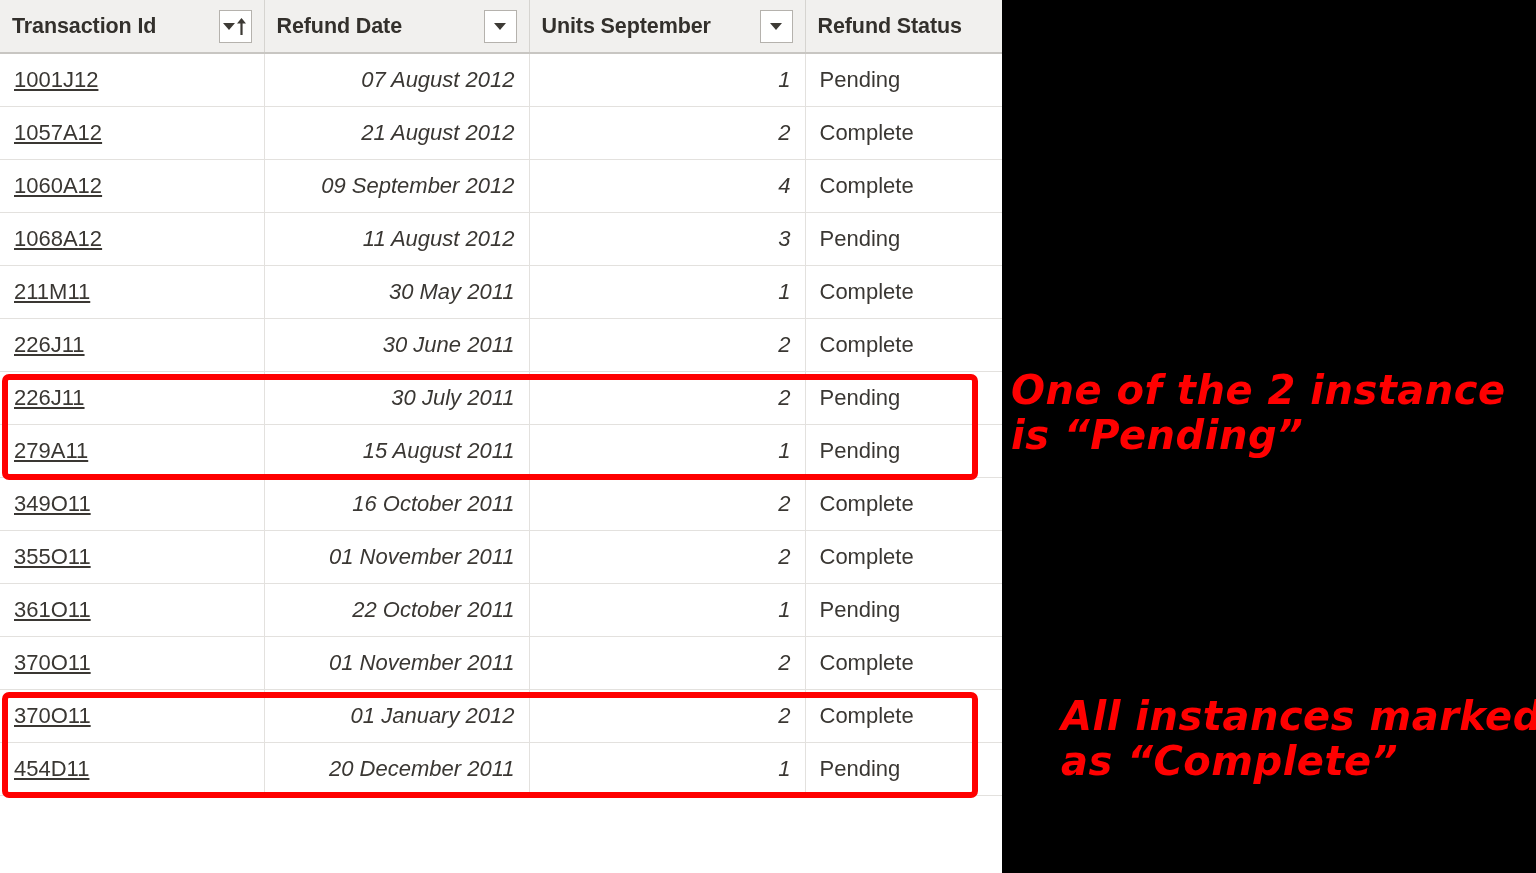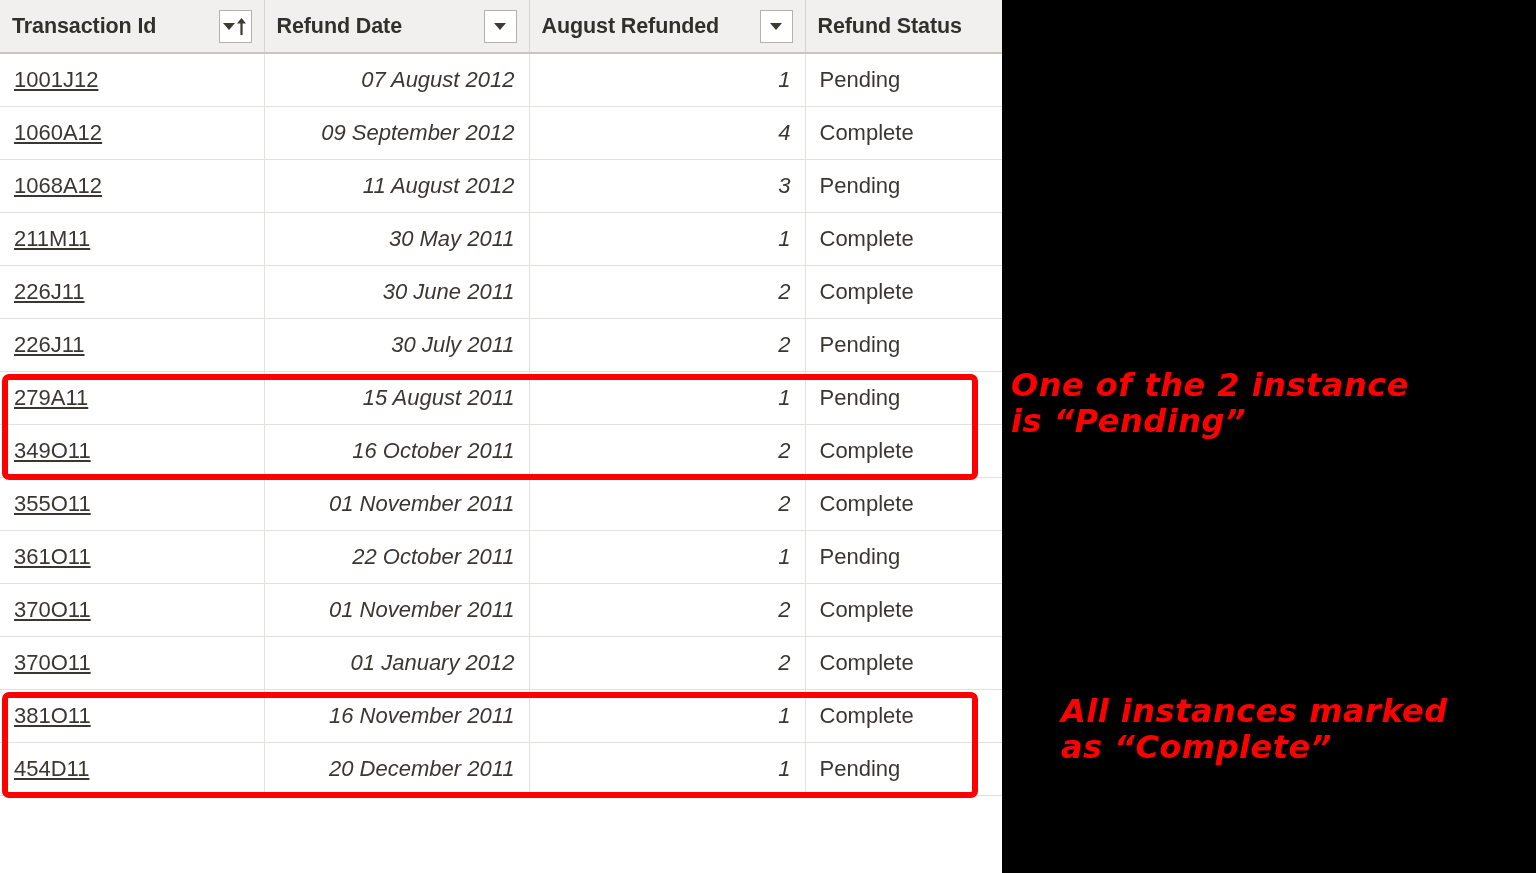--- a/index.html
+++ b/index.html
@@ -122,21 +122,21 @@
   #red-box-1 { left: 2px; top: 374px; width: 976px; height: 106px; }
   #red-box-2 { left: 2px; top: 692px; width: 976px; height: 106px; }
 
   
   .callout {
     position: absolute;
     color: #ff0000;
     font-family: "DejaVu Sans", sans-serif;
     font-weight: bold;
     font-style: italic;
-    font-size: 32px;
+    font-size: 40px;
     line-height: 1.12;
     letter-spacing: 0.5px;
     white-space: pre-line;
   }
   #callout-1 { left: 1011px; top: 368px; width: 520px; }
   #callout-2 { left: 1061px; top: 694px; width: 525px; }
 </style>
 </head>
 <body>
 
@@ -166,41 +166,47 @@
           <th>
             <div class="hdr-wrap">
               <span class="hdr-label">Refund Date</span>
               <span class="filter-btn">
                 <span class="tri-down"></span>
               </span>
             </div>
           </th>
           <th>
             <div class="hdr-wrap">
-              <span class="hdr-label">August Refunded</span>
+              <span class="hdr-label">Units September</span>
               <span class="filter-btn">
                 <span class="tri-down"></span>
               </span>
             </div>
           </th>
           <th>
             <div class="hdr-wrap">
               <span class="hdr-label">Refund Status</span>
             </div>
           </th>
         </tr>
       </thead>
       <tbody id="tbody">
           <tr>
             <td class="col-id">1001J12</td>
             <td class="col-date">07 August 2012</td>
             <td class="col-units">1</td>
             <td class="col-status">Pending</td>
           </tr>
           <tr>
+            <td class="col-id">1057A12</td>
+            <td class="col-date">21 August 2012</td>
+            <td class="col-units">2</td>
+            <td class="col-status">Complete</td>
+          </tr>
+          <tr>
             <td class="col-id">1060A12</td>
             <td class="col-date">09 September 2012</td>
             <td class="col-units">4</td>
             <td class="col-status">Complete</td>
           </tr>
           <tr>
             <td class="col-id">1068A12</td>
             <td class="col-date">11 August 2012</td>
             <td class="col-units">3</td>
             <td class="col-status">Pending</td>
@@ -250,26 +256,20 @@
           <tr>
             <td class="col-id">370O11</td>
             <td class="col-date">01 November 2011</td>
             <td class="col-units">2</td>
             <td class="col-status">Complete</td>
           </tr>
           <tr>
             <td class="col-id">370O11</td>
             <td class="col-date">01 January 2012</td>
             <td class="col-units">2</td>
-            <td class="col-status">Complete</td>
-          </tr>
-          <tr>
-            <td class="col-id">381O11</td>
-            <td class="col-date">16 November 2011</td>
-            <td class="col-units">1</td>
             <td class="col-status">Complete</td>
           </tr>
           <tr>
             <td class="col-id">454D11</td>
             <td class="col-date">20 December 2011</td>
             <td class="col-units">1</td>
             <td class="col-status">Pending</td>
           </tr>
         </tbody>
     </table>

